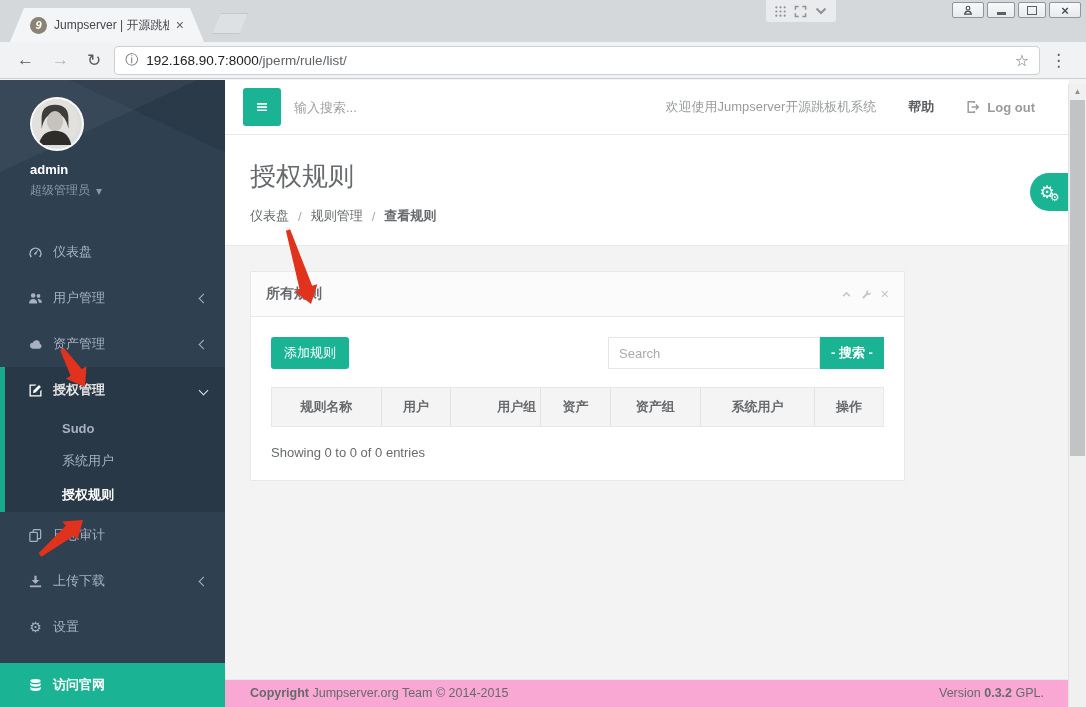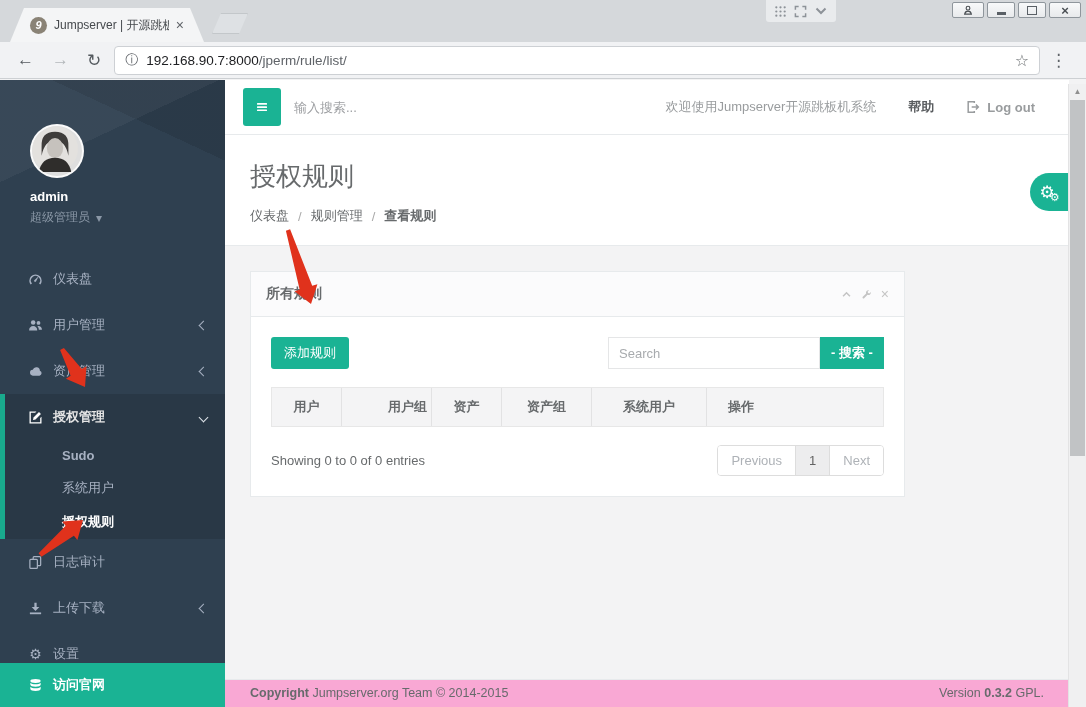--- a/index.html
+++ b/index.html
@@ -33,21 +33,21 @@
             display:flex;align-items:center;padding:0 10px;gap:8px;margin-left:4px;}
   .url-info{color:#5f6368;font-size:13px;}
   .url-host{color:#202124;font-size:13.5px;}
   .url-path{color:#5f6368;font-size:13.5px;margin-left:-8px;}
   .url-star{margin-left:auto;color:#6f7376;font-size:16px;}
   .menu-dots{font-size:17px;color:#5f6368;padding:0 10px;letter-spacing:1px;}
   
   .pagewrap{position:absolute;left:0;top:80px;width:1086px;height:627px;background:#f3f3f4;}
   
   .sidebar{position:absolute;left:0;top:0;width:225px;height:627px;background:#2f4050;color:#a7b1c2;font-size:13px;}
-  .user-panel{padding:44px 20px 18px 30px;
+  .user-panel{padding:17px 20px 18px 30px;
       background:linear-gradient(155deg,rgba(255,255,255,.045) 0 38%,rgba(255,255,255,0) 38%),
                  linear-gradient(205deg,rgba(0,0,0,.10) 0 30%,rgba(0,0,0,0) 30%);}
   .avatar{width:50px;height:50px;border-radius:50%;border:2px solid rgba(255,255,255,.85);overflow:hidden;background:#dedede;}
   .user-name{margin-top:11px;font-weight:bold;color:#ffffff;font-size:13px;}
   .user-role{margin-top:5px;color:#8b98a7;font-size:12px;display:flex;align-items:center;gap:6px;}
   .nav{margin-top:12px;}
   .nav-item{display:flex;align-items:center;padding:14px 18px 14px 27px;cursor:pointer;position:relative;}
   .nav-item .mi{width:17px;margin-right:9px;display:flex;justify-content:center;color:#a7b1c2;}
   .chev{width:6px;height:6px;border-right:1.6px solid #a7b1c2;border-bottom:1.6px solid #a7b1c2;margin-left:auto;}
   .chev.left{transform:rotate(135deg);}
@@ -333,34 +333,30 @@
           </div>
           <div class="panel-body">
             <div class="toolbar-row">
               <button class="btn-add">添加规则</button>
               <div class="search-group">
                 <input class="search-input" type="text" placeholder="Search" style="">
                 <button class="btn-search">- 搜索 -</button>
               </div>
             </div>
             <div class="gtable">
+              <div class="th c0">规则名称</div>
               <div class="th c1">用户</div>
               <div class="th c2">用户组</div>
               <div class="th c3">资产</div>
               <div class="th c4">资产组</div>
               <div class="th c5">系统用户</div>
               <div class="th c6">操作</div>
             </div>
             <div class="table-foot">
               <span class="showing">Showing 0 to 0 of 0 entries</span>
-              <div class="pager">
-                <span class="pg">Previous</span>
-                <span class="pg num">1</span>
-                <span class="pg">Next</span>
-              </div>
             </div>
           </div>
         </div>
       </div>
 
       <div class="footer">
         <span><b>Copyright</b><span> Jumpserver.org Team © 2014-2015</span></span>
         <span class="foot-right"><span>Version</span>&nbsp;<b>0.3.2</b>&nbsp;<span>GPL.</span></span>
       </div>
     </div>

